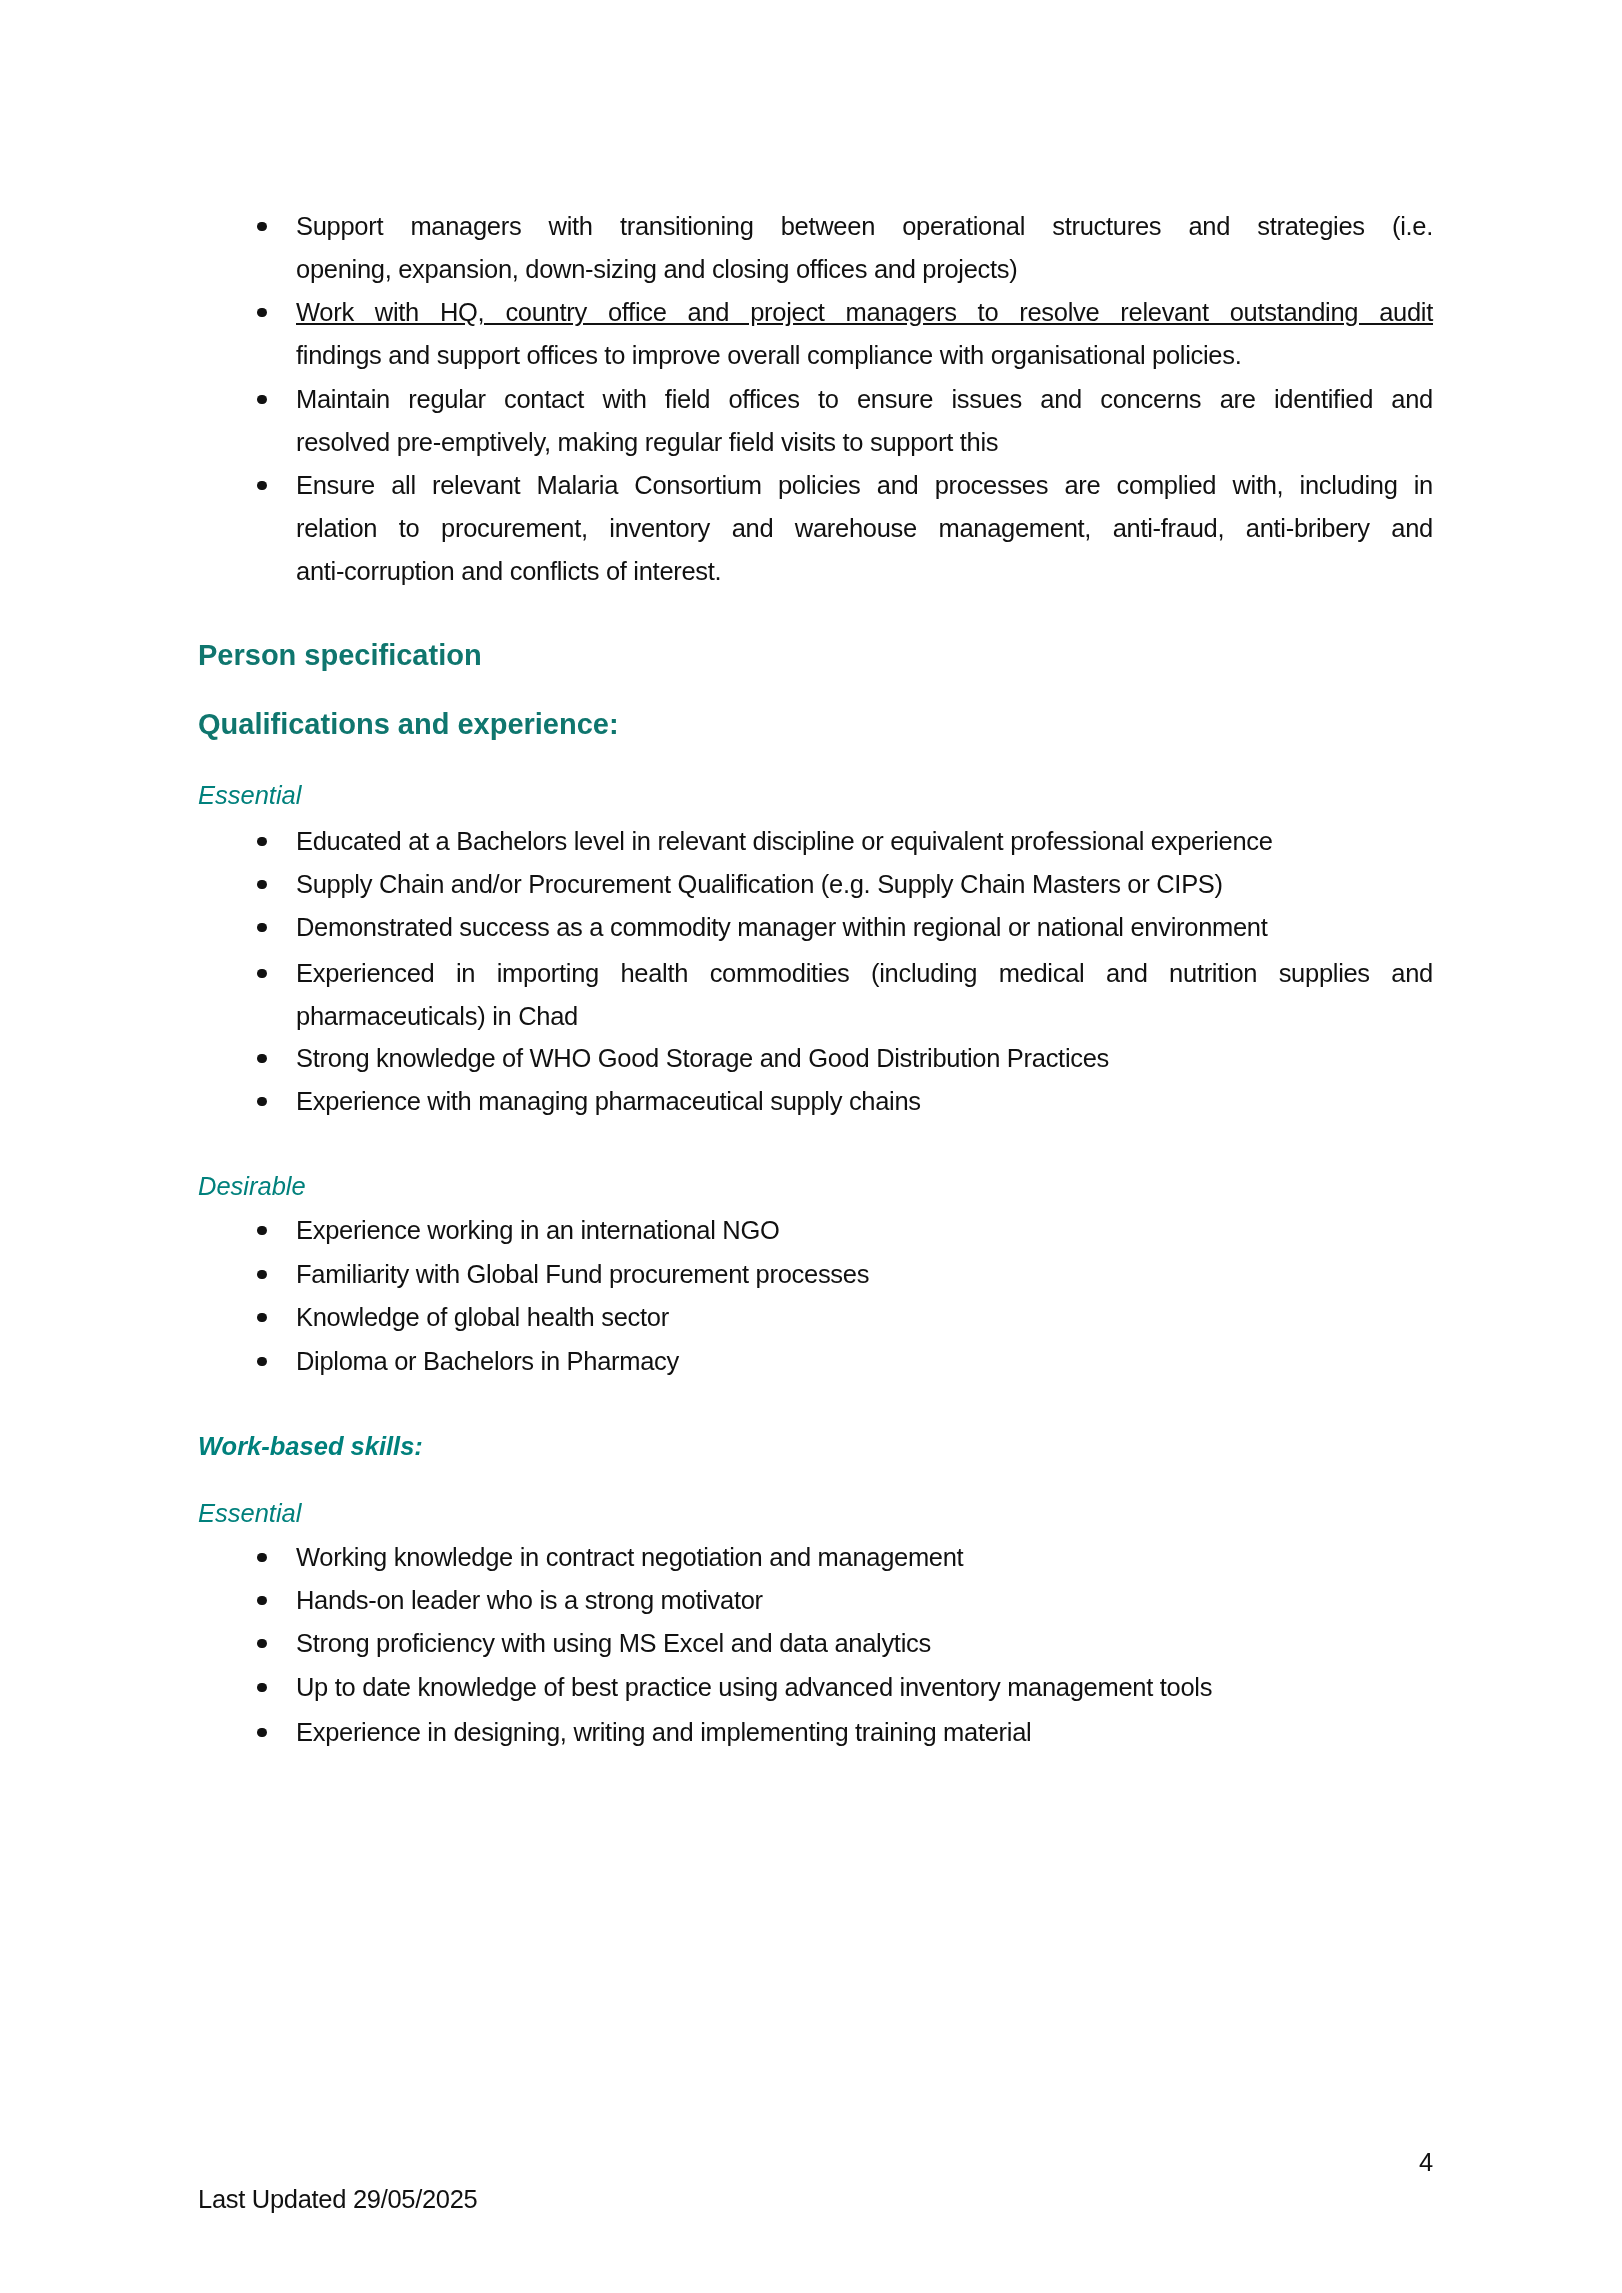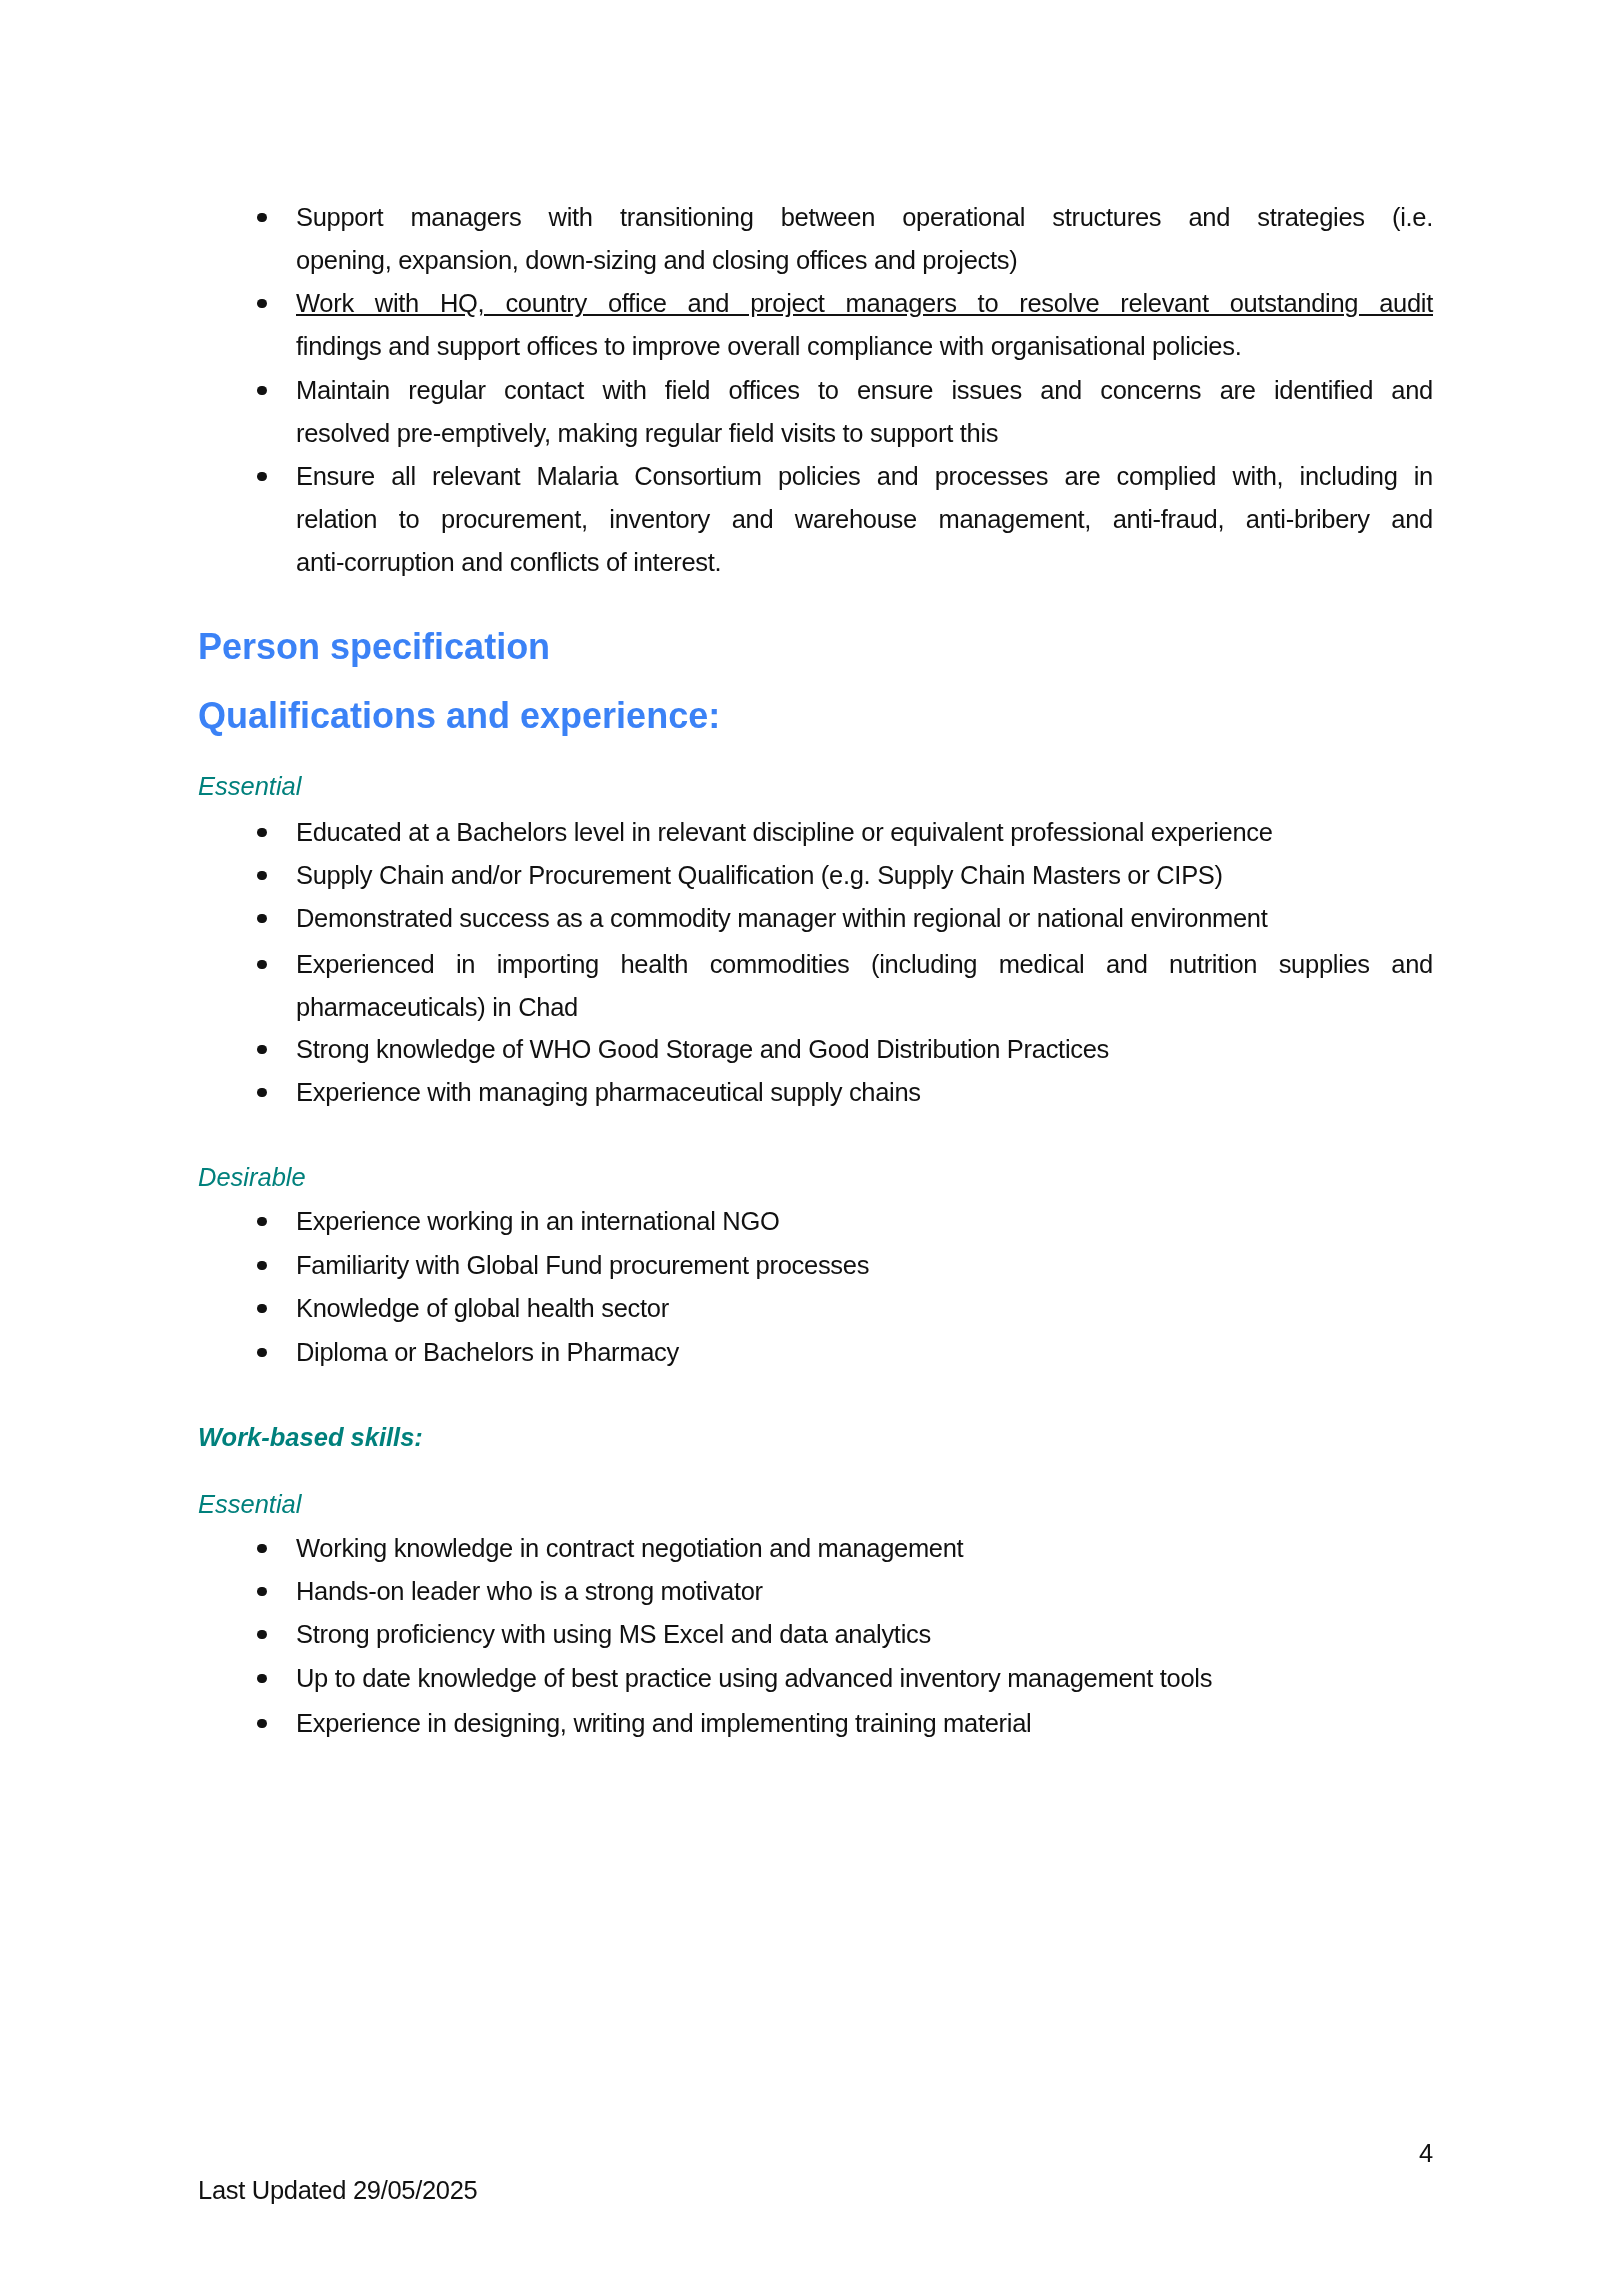--- a/index.html
+++ b/index.html
@@ -1,25 +1,25 @@
 <!DOCTYPE html>
 <html><head>
 <meta charset="utf-8">
 <style>
   html, body { margin:0; padding:0; background:#ffffff; }
   body { width:1622px; height:2294px; position:relative; overflow:hidden;
          font-family:"Liberation Sans", sans-serif; color:#111111; }
-  .page { position:absolute; left:0; top:0; width:1622px; height:1628px; }
+  .page { position:absolute; left:0; top:9px; width:1622px; height:1628px; }
   .abs { position:absolute; }
   .text { font-size:25.5px; line-height:43px; letter-spacing:-0.3px; }
   .bul { position:absolute; left:257px; width:1176px; }
   .bul .dot { position:absolute; left:0; top:16.7px; width:9.8px; height:9.8px; border-radius:50%; background:#111; }
   .bul .txt { position:absolute; left:39px; width:1137px; }
   .justify { text-align:justify; }
-  .h { color:#3b82f6; font-weight:bold; font-size:36px; line-height:43px; }
+  .h { color:#0f766e; font-weight:bold; font-size:29px; line-height:43px; }
   .sub { color:#00807c; font-weight:normal; font-style:italic; font-size:25.5px; line-height:43px; }
   .sub2 { color:#00807c; font-weight:bold; font-size:25.5px; line-height:43px; }
 </style>
 </head>
 <body>
 
 <div class="page">
 
   <div class="bul text" style="top:196px;">
     <span class="dot"></span>

